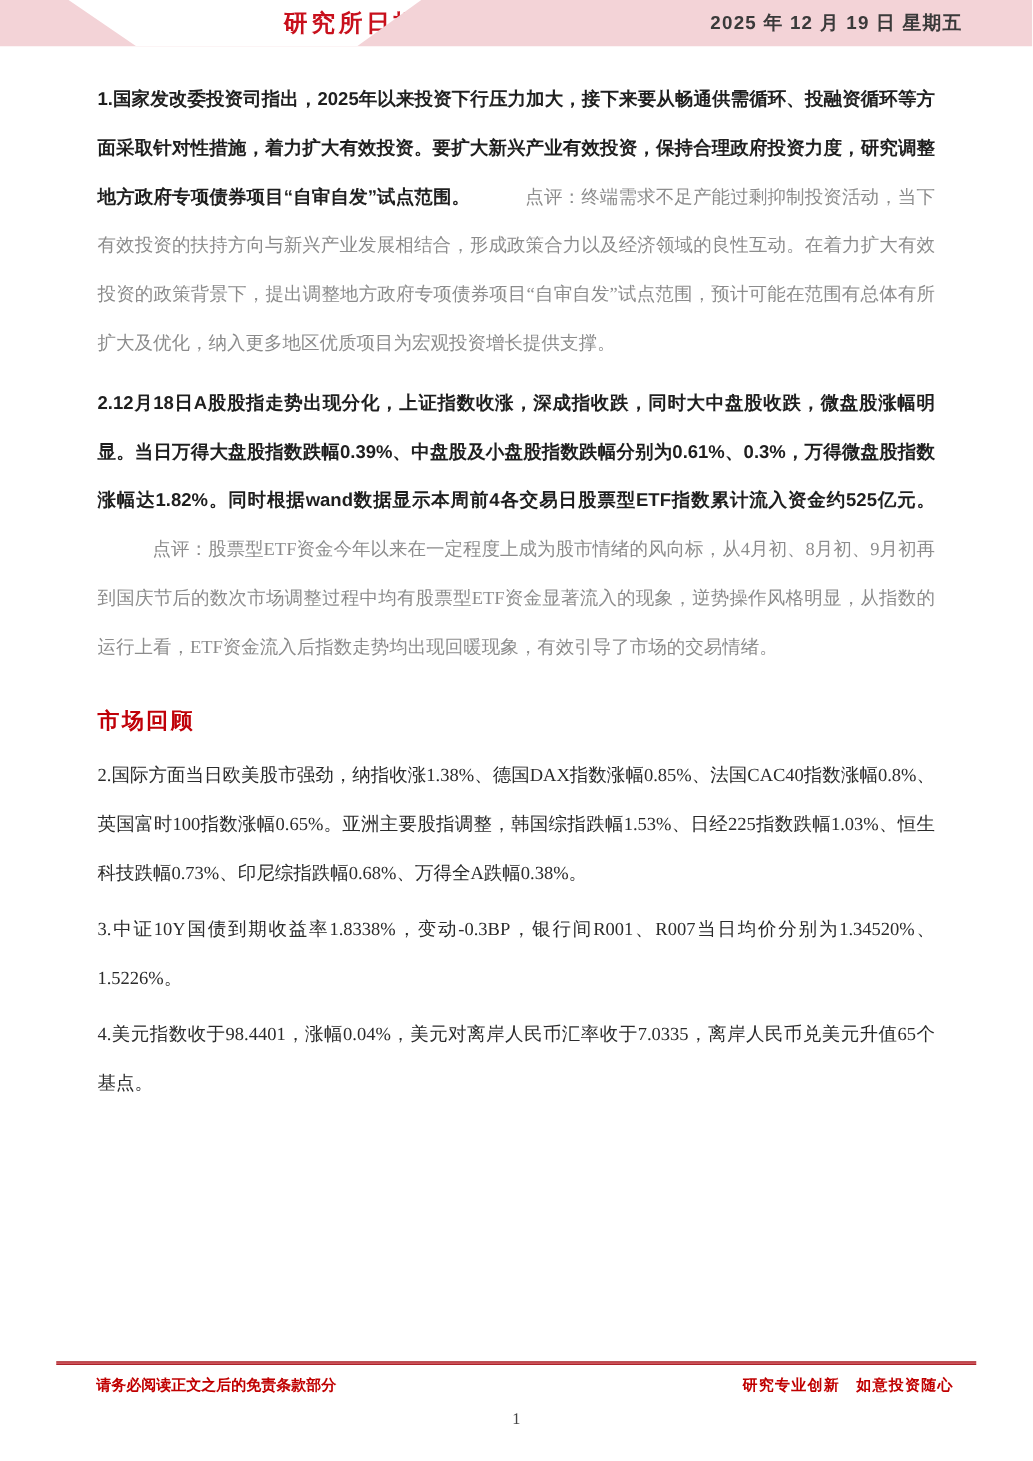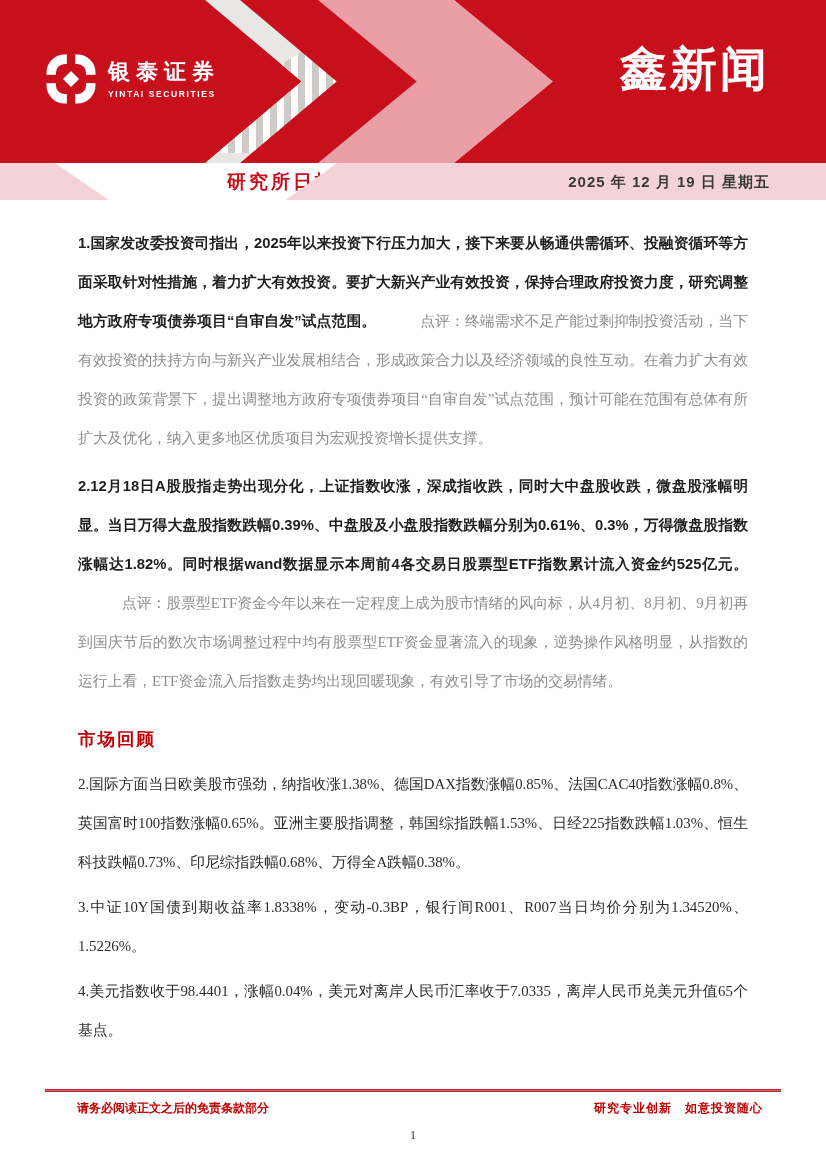--- a/index.html
+++ b/index.html
@@ -60,44 +60,20 @@
     font-family:"Liberation Sans","DejaVu Sans",sans-serif;font-size:12px;font-weight:bold;color:var(--footer_red);}
   .foot-row .left{padding-left:32px;}
   .foot-row .right{padding-right:18px;letter-spacing:1px;}
   .pageno{text-align:center;margin-top:10px;color:#444;font-size:13px;}
 </style>
 </head>
 <body>
 
 <div class="page">
 
-  <header class="banner">
-    <div class="deco chev photo-chevron">
-      <div class="photo-bars"></div>
-    </div>
-    <div class="deco chev red-chevron"></div>
-    <div class="deco chev pink-chevron"></div>
-
-    <div class="brand">
-      <span>
-        <svg width="50" height="50" viewBox="0 0 48 48" aria-hidden="true">
-          <rect x="5" y="5" width="38" height="38" rx="13" fill="none" stroke="#ffffff" stroke-width="9"></rect>
-          <rect x="20" y="0" width="8" height="48" fill="#c8101c"></rect>
-          <rect x="0" y="20" width="48" height="8" fill="#c8101c"></rect>
-          <rect x="18.5" y="18.5" width="11" height="11" fill="#ffffff" transform="rotate(45 24 24)"></rect>
-        </svg>
-      </span>
-      <span class="brand-text">
-        <span class="brand-cn" style="display:block">银泰证券</span>
-        <span class="brand-en" style="display:block">YINTAI SECURITIES</span>
-      </span>
-    </div>
-
-    <div class="masthead">鑫新闻</div>
-  </header>
 
   <div class="subband">
     <div class="white-wedge">
       <span class="report-type">研究所日报</span>
     </div>
     <div class="report-date">2025 年 12 月 19 日  星期五</div>
   </div>
 
   <main>
 

